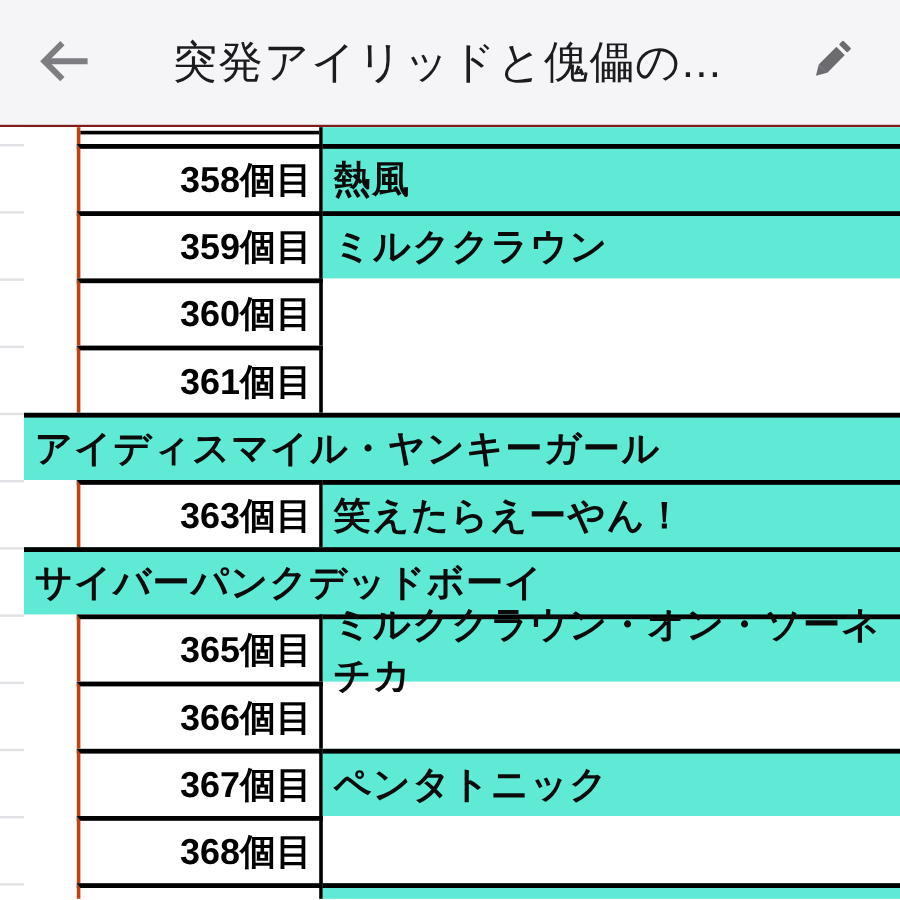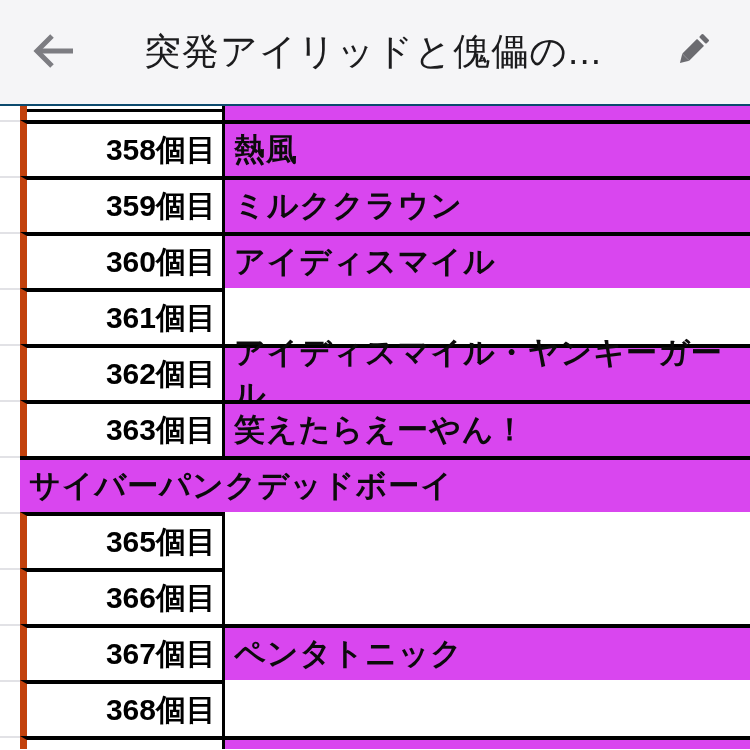--- a/index.html
+++ b/index.html
@@ -9,21 +9,21 @@
     overflow:hidden;
     background:#ffffff;
     font-family:"Liberation Sans", sans-serif;
   }
 
   
   .appbar {
     box-sizing:border-box;
     height:106px;
     background:#f5f5f7;
-    border-bottom:2px solid #0c4a6e;
+    border-bottom:2px solid #7f1d1d;
     display:flex;
     align-items:center;
   }
   .back-btn {
     width:80px; height:70px;
     margin-left:14px;
     display:flex; align-items:center; justify-content:center;
     background:none; border:none; padding:0;
     cursor:pointer;
   }
@@ -59,33 +59,34 @@
   .gut.noline { border-top:none; }
 
   .cell {
     box-sizing:border-box;
     border-top:4px solid #000000;
     display:flex;
     align-items:center;
   }
   .num {
     width:205px;
-    border-left:7px solid #c2410c;
+    border-left:3px solid #c2410c;
     border-right:3px solid #000000;
     background:#ffffff;
     justify-content:flex-end;
     padding-right:6px;
     font-family:"Liberation Sans", sans-serif;
     font-weight:bold;
     font-size:30px;
     color:#000000;
+    margin-left:44px;
   }
   .title-cell {
     flex:1;
-    background:#d946ef;
+    background:#5eead4;
     justify-content:flex-start;
     padding-left:9px;
     font-family:"Liberation Serif", serif;
     font-weight:bold;
     font-size:31px;
     letter-spacing:1px;
     color:#0b0b0b;
   }
   .data-row { height:56px; }
 
@@ -151,48 +152,47 @@
 
   <div class="trow data-row">
     <div class="gut"></div>
     <div class="cell num">359個目</div>
     <div class="cell title-cell">ミルククラウン</div>
   </div>
 
   <div class="trow data-row">
     <div class="gut"></div>
     <div class="cell num">360個目</div>
-    <div class="cell title-cell">アイディスマイル</div>
   </div>
 
   <div class="trow data-row">
     <div class="gut"></div>
     <div class="cell num">361個目</div>
   </div>
 
   <div class="trow data-row">
     <div class="gut"></div>
-    <div class="cell num">362個目</div>
     <div class="cell title-cell">アイディスマイル・ヤンキーガール</div>
   </div>
 
   <div class="trow data-row">
     <div class="gut"></div>
     <div class="cell num">363個目</div>
     <div class="cell title-cell">笑えたらえーやん！</div>
   </div>
 
   <div class="trow data-row">
     <div class="gut"></div>
     <div class="cell title-cell">サイバーパンクデッドボーイ</div>
   </div>
 
   <div class="trow data-row">
     <div class="gut"></div>
     <div class="cell num">365個目</div>
+    <div class="cell title-cell">ミルククラウン・オン・ソーネチカ</div>
   </div>
 
   <div class="trow data-row">
     <div class="gut"></div>
     <div class="cell num">366個目</div>
   </div>
 
   <div class="trow data-row">
     <div class="gut"></div>
     <div class="cell num">367個目</div>

